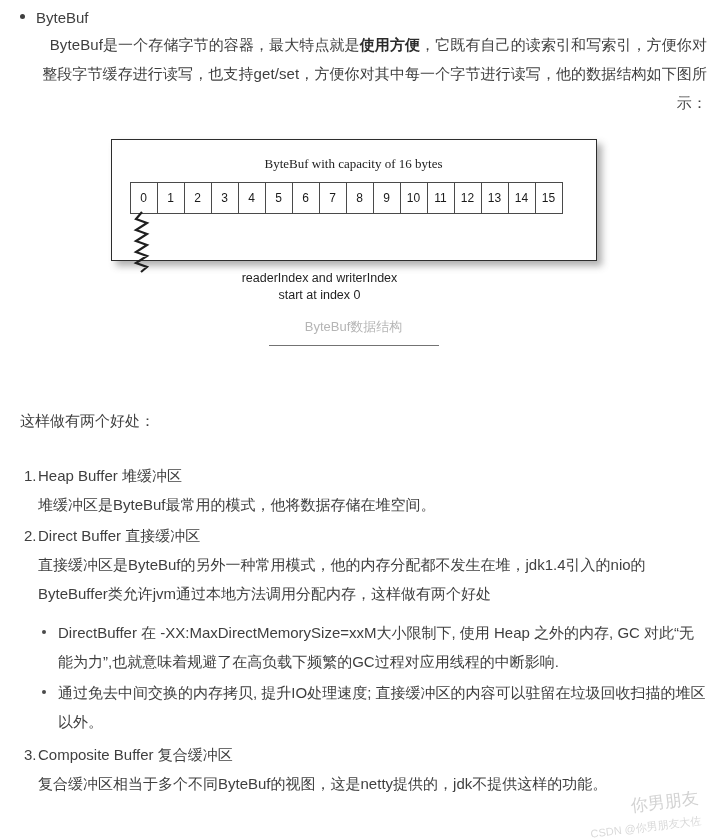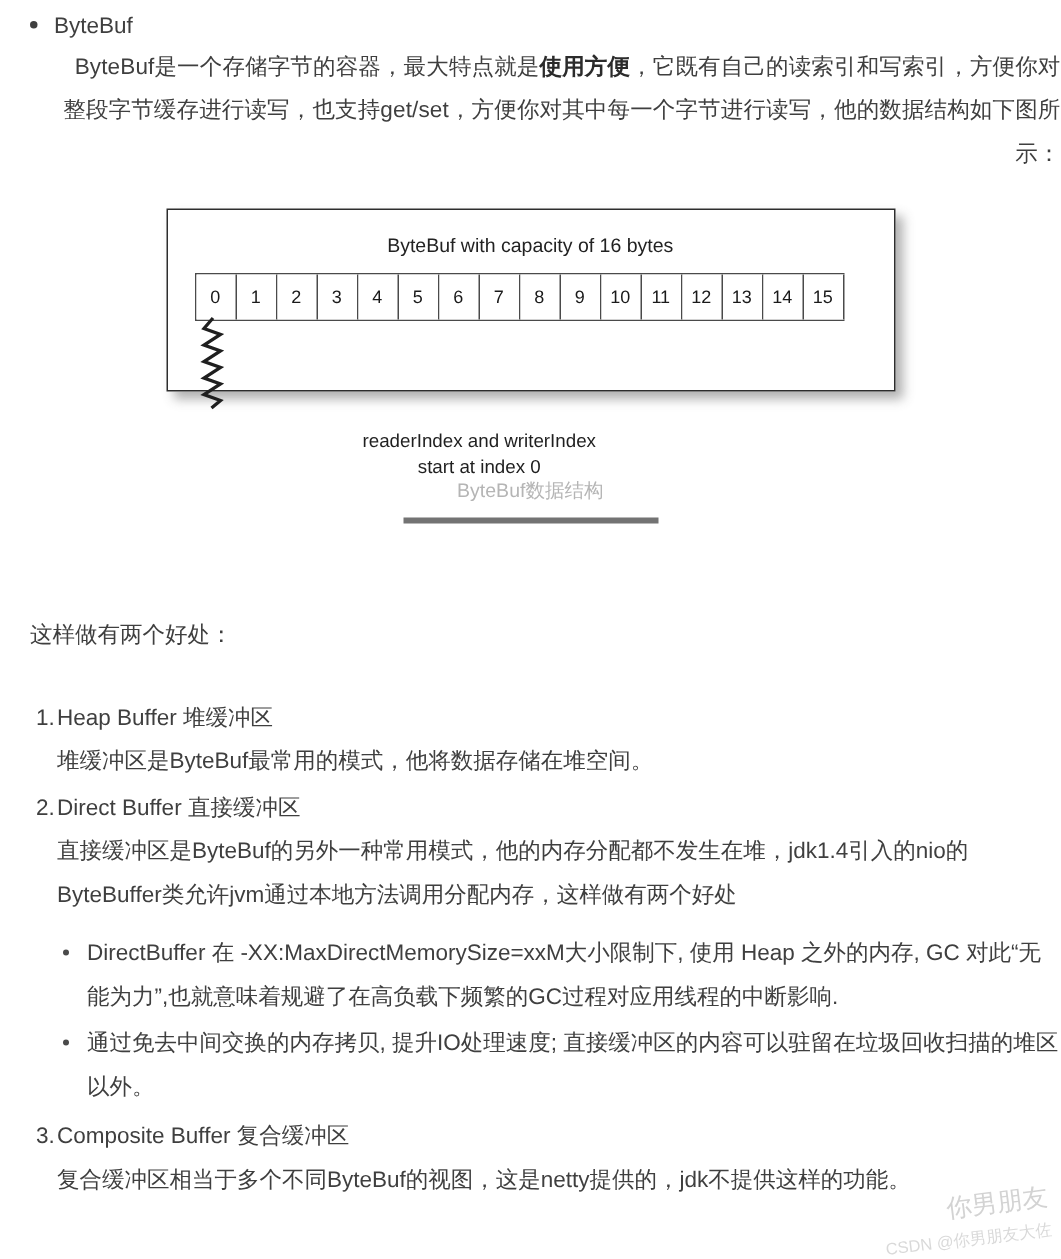--- a/index.html
+++ b/index.html
@@ -72,21 +72,21 @@
     text-align: left;
   }
   .figure-title {
     position: absolute;
     left: 0;
     right: 0;
     top: 16px;
     text-align: center;
     font-size: 13px;
     color: #222;
-    font-family: Liberation Sans, sans-serif;
+    font-family: Liberation Serif, serif;
   }
   .byte-row {
     position: absolute;
     left: 18px;
     top: 42px;
     display: flex;
     border: 1px solid #4a4a4a;
     border-right: none;
   }
   .byte-cell {
@@ -105,37 +105,37 @@
     position: absolute;
     left: 22px;
     top: 72px;
     width: 16px;
     height: 60px;
     overflow: visible;
   }
   .fig-note {
     position: absolute;
     left: 78px;
-    top: 146px;
+    top: 130px;
     width: 260px;
     font-size: 12.5px;
     line-height: 17px;
     color: #1f1f1f;
     text-align: center;
   }
   .caption-wrap {
     margin-top: 52px;
     text-align: center;
   }
   .caption {
     display: inline-block;
     font-size: 13px;
     color: #b5b5b5;
     padding-bottom: 9px;
-    border-bottom: 4px solid #737373;
+    border-bottom: 1px solid #737373;
     min-width: 170px;
   }
 
   
   .mid-para {
     margin-top: 60px;
     padding-left: 20px;
     font-size: 15px;
     line-height: 29px;
     color: #3f3f3f;

